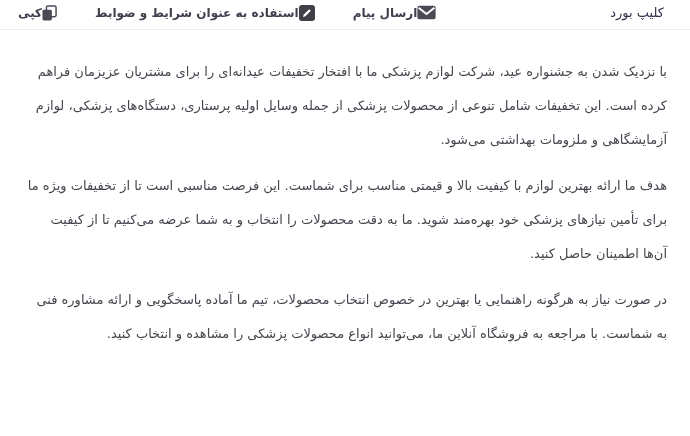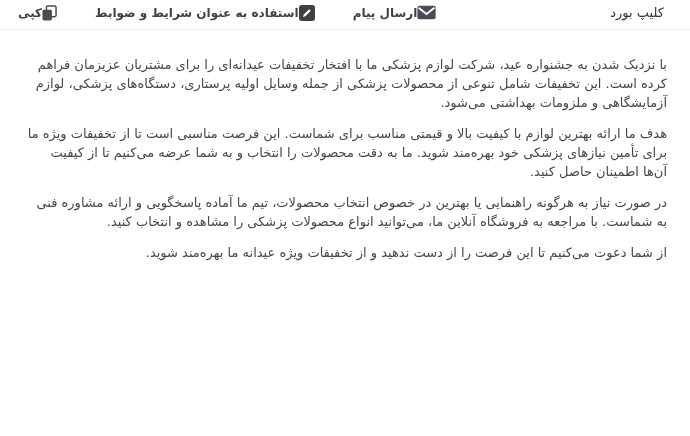--- a/index.html
+++ b/index.html
@@ -41,21 +41,21 @@
     color: #3f3f4e;
     white-space: nowrap;
     padding: 0;
   }
   .action-btn .ico { display: inline-flex; align-items: center; color: #4a4a55; }
   .content {
     padding: 25px 23px 0 26px;
   }
   .content p {
     font-size: 13px;
-    line-height: 19px;
+    line-height: 34px;
     color: #46464f;
     text-align: right;
     margin-bottom: 12px;
   }
 </style>
 </head>
 <body>
 
 <div class="toolbar">
   <div class="toolbar-title">کلیپ بورد</div>
@@ -92,15 +92,14 @@
       <span>کپی</span>
     </button>
 
   </div>
 </div>
 
 <div class="content">
   <p>با نزدیک شدن به جشنواره عید، شرکت لوازم پزشکی ما با افتخار تخفیفات عیدانه‌ای را برای مشتریان عزیزمان فراهم کرده است. این تخفیفات شامل تنوعی از محصولات پزشکی از جمله وسایل اولیه پرستاری، دستگاه‌های پزشکی، لوازم آزمایشگاهی و ملزومات بهداشتی می‌شود.</p>
   <p>هدف ما ارائه بهترین لوازم با کیفیت بالا و قیمتی مناسب برای شماست. این فرصت مناسبی است تا از تخفیفات ویژه ما برای تأمین نیازهای پزشکی خود بهره‌مند شوید. ما به دقت محصولات را انتخاب و به شما عرضه می‌کنیم تا از کیفیت آن‌ها اطمینان حاصل کنید.</p>
   <p>در صورت نیاز به هرگونه راهنمایی یا بهترین در خصوص انتخاب محصولات، تیم ما آماده پاسخگویی و ارائه مشاوره فنی به شماست. با مراجعه به فروشگاه آنلاین ما، می‌توانید انواع محصولات پزشکی را مشاهده و انتخاب کنید.</p>
-  <p>از شما دعوت می‌کنیم تا این فرصت را از دست ندهید و از تخفیفات ویژه عیدانه ما بهره‌مند شوید.</p>
 
 </div>
 
 </body></html>

